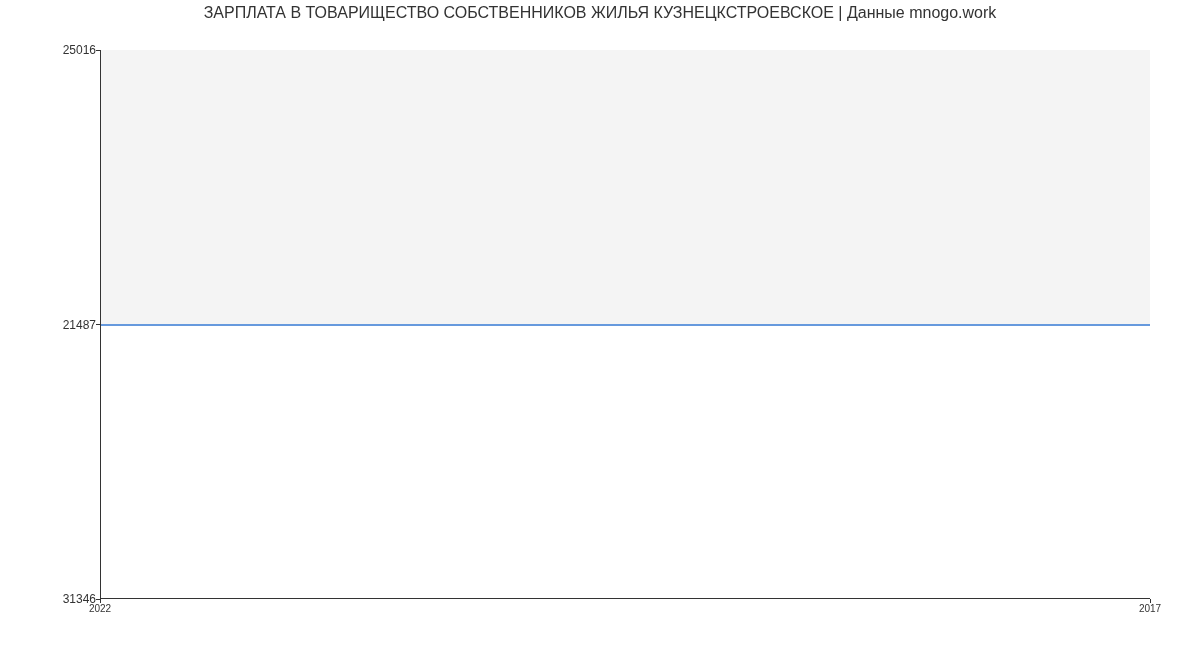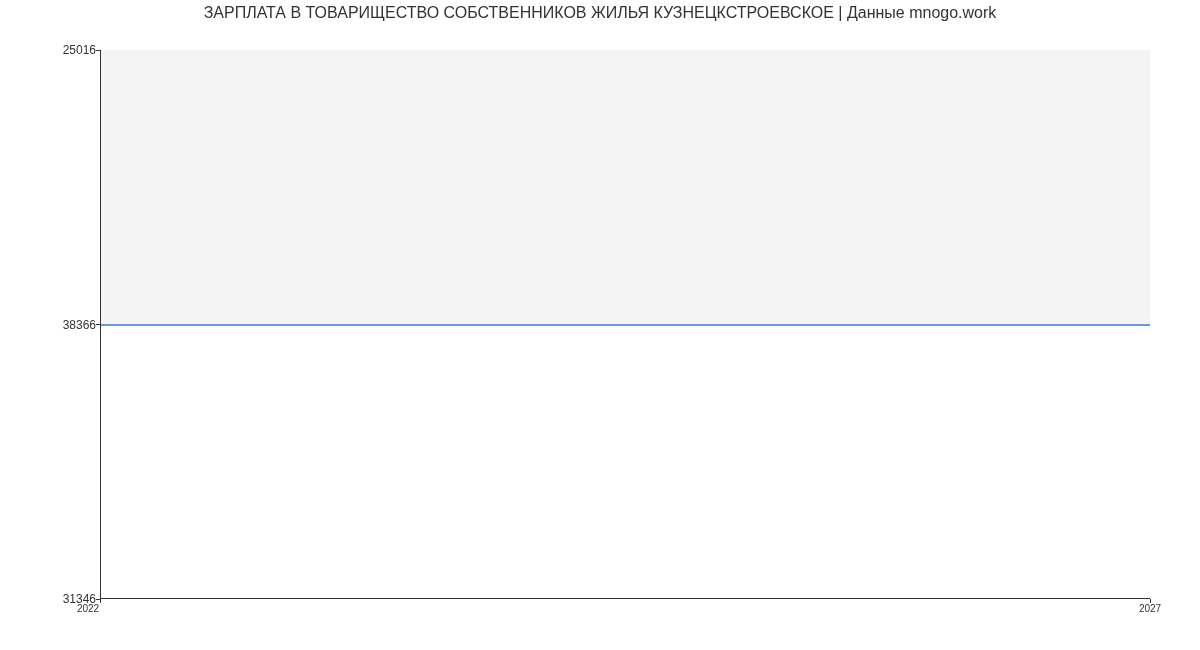--- a/index.html
+++ b/index.html
@@ -68,29 +68,29 @@
       background: #333333;
     }
   </style>
 </head>
 <body>
 
 <div class="chart-container">
   <div class="chart-title">ЗАРПЛАТА В ТОВАРИЩЕСТВО СОБСТВЕННИКОВ ЖИЛЬЯ КУЗНЕЦКСТРОЕВСКОЕ | Данные mnogo.work</div>
 
   <div class="y-tick-label" style="top:599px;">31346</div>
-  <div class="y-tick-label" style="top:324.5px;">38366</div>
+  <div class="y-tick-label" style="top:324.5px;">21487</div>
   <div class="y-tick-label" style="top:50px;">25016</div>
 
   <div class="y-tick-mark" style="top:599px;"></div>
   <div class="y-tick-mark" style="top:324px;"></div>
   <div class="y-tick-mark" style="top:50px;"></div>
 
-  <div class="x-tick-label" style="left:88px;">2022</div>
-  <div class="x-tick-label" style="left:1150px;">2027</div>
+  <div class="x-tick-label" style="left:100px;">2022</div>
+  <div class="x-tick-label" style="left:1150px;">2017</div>
 
   <div class="x-tick-mark" style="left:100px;"></div>
   <div class="x-tick-mark" style="left:1150px;"></div>
 
   <div class="plot-area">
 
     <div class="shaded-region" style="top:0; height:274.5px;"></div>
 
     <div class="data-line" style="top:273.5px;"></div>
   </div>

